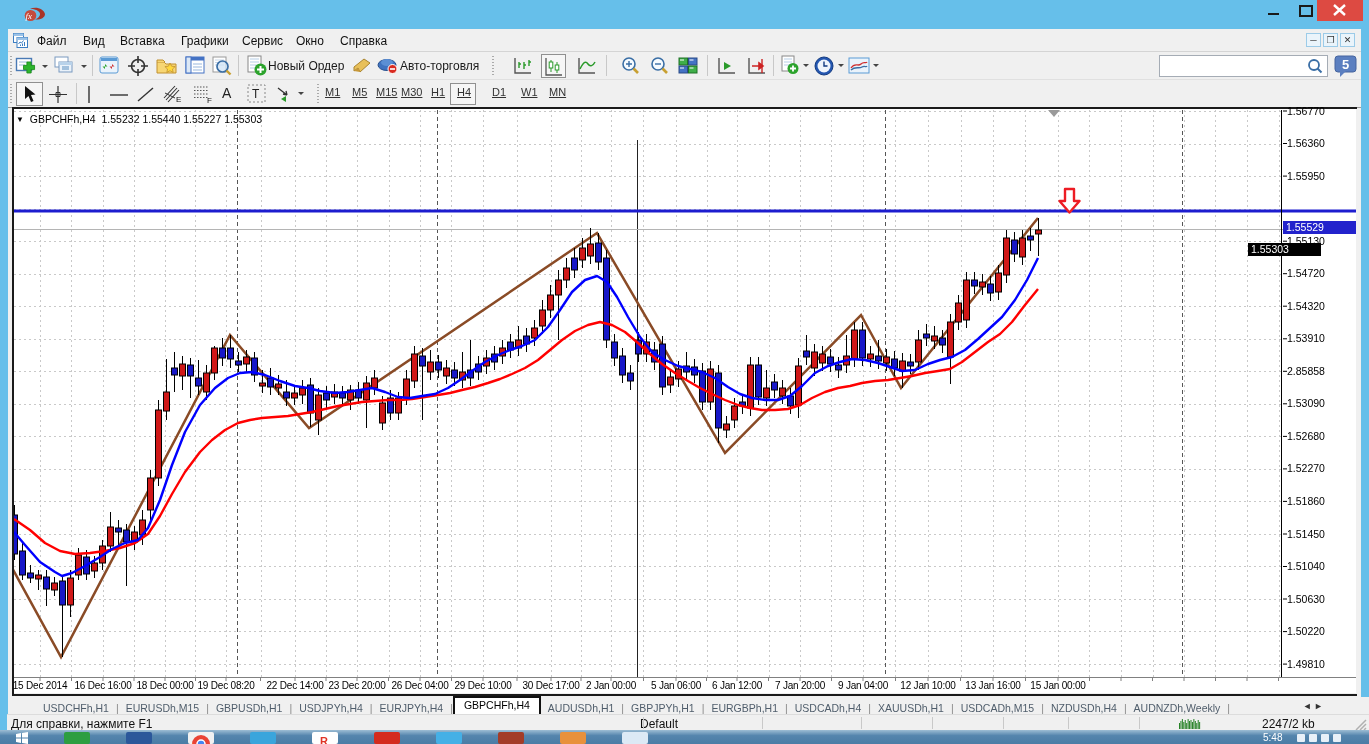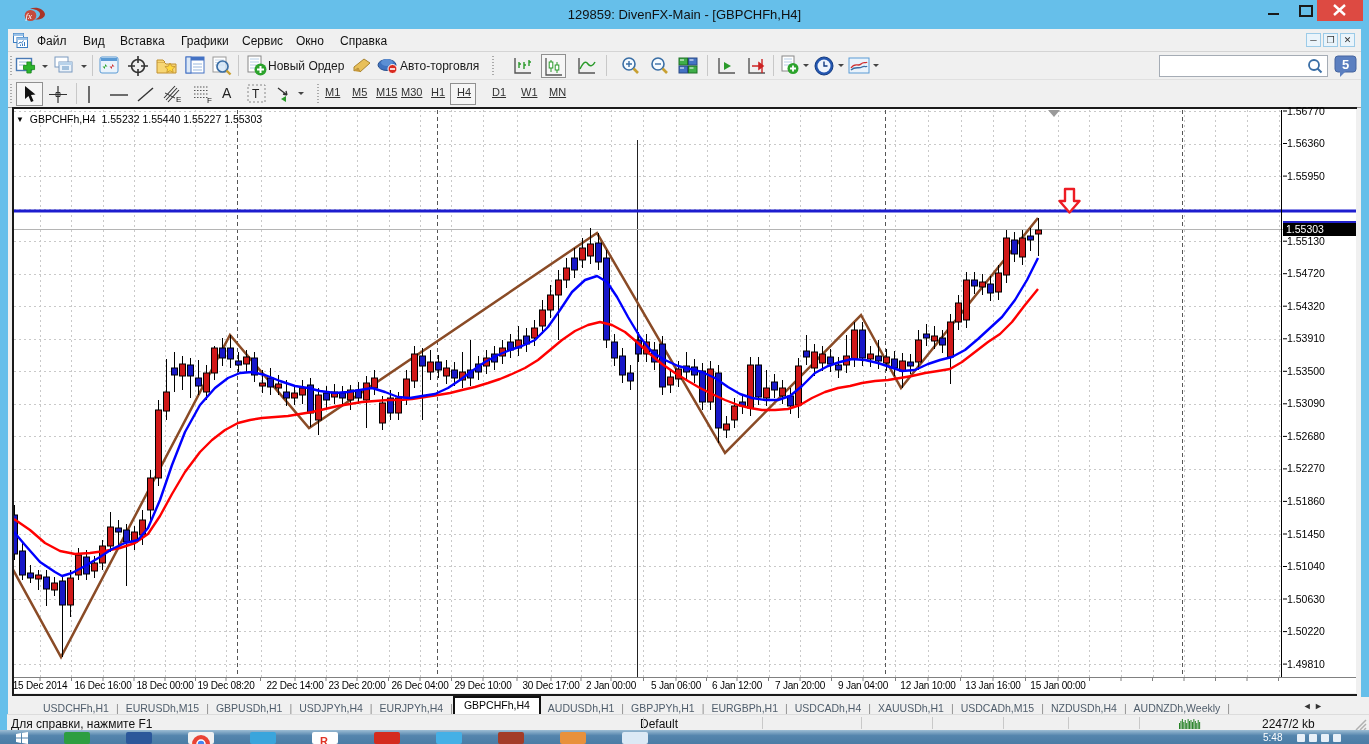--- a/index.html
+++ b/index.html
@@ -24,21 +24,21 @@
 .icon { position:absolute; }
 .tbtxt { position:absolute; font-size:12px; color:#1a1a1a; top:7px; }
 .tf { position:absolute; top:6px; font-size:11px; color:#333;text-decoration:underline; }
 .pressed { border:1px solid #909090; background:#f6f6f6; }
 #chartborder { position:absolute; left:12px; top:107px; width:1345px; height:589px; border:2px solid #1a1a1a; border-right:none; }
 #leftblue { position:absolute; left:0; top:29px; width:8px; height:701px; background:#66bfea; }
 #rightblue { position:absolute; left:1361px; top:29px; width:8px; height:701px; background:#66bfea; }
 #rightgray { position:absolute; left:1356px; top:110px; width:5px; height:585px; background:#f0f0f0; }
 .plab { position:absolute; left:1287px; font-size:10.5px; color:#000; height:13px; line-height:13px; }
 .hl-blue { left:1283px; width:73px; background:#2222cc; color:#fff; padding-left:3px;margin-top:16px; }
-.hl-black { left:1283px; width:73px; background:#000; color:#fff; padding-left:3px; }
+.hl-black { left:1248px; width:73px; background:#000; color:#fff; padding-left:3px;margin-top:20px; }
 .tlab { position:absolute; top:680px; width:66px; text-align:center; font-size:10px; color:#000; letter-spacing:-0.2px; }
 #ohlc { position:absolute; left:16px; top:113px; font-size:10.5px; color:#000; }
 
 #tabbar { position:absolute; left:23px; top:697px; width:1348px; height:17px; background:#f0f0f0; font-size:10.5px; white-space:nowrap; }
 .tab { color:#4f5d6b; padding:0 7px; position:relative; top:2px; display:inline-block; }
 .tab.active { background:#fff; border:2px solid #111; border-bottom:none; color:#000; padding:1px 9px 4px 9px; top:-1px; }
 .tsep { color:#888; position:relative; top:2px; }
 #tabarrows { position:absolute; right:48px; top:4px; color:#333; font-size:9px; }
 
 #statusbar { position:absolute; left:7px; top:714px; width:1362px; height:16px; background:#f0f0f0; border-top:1px solid #dcdcdc; font-size:12px; color:#111; }
@@ -48,21 +48,20 @@
 </style></head>
 <body>
 <div id="root">
 
 <div id="title">
   <svg id="mt4logo" viewBox="0 0 22 15">
     <path d="M6 2 C12 -1 20 2 21 7 C21 11 16 13 11 12.5 C15 11 17 8 15.5 5.5 C13.5 2.5 9 2 6 2 Z" fill="#a83428"></path>
     <ellipse cx="6.5" cy="8.5" rx="5.8" ry="5.6" fill="#c44b3c"></ellipse>
     <text x="1.5" y="11.5" font-size="9" font-style="italic" fill="#fff" font-family="Liberation Serif, serif">fx</text>
   </svg>
-  <div class="txt">129859: DivenFX-Main - [GBPCHFh,H4]</div>
   <svg id="btn-min" viewBox="0 0 30 22">
         <rect x="10" y="13" width="11" height="2" fill="#1a1a1a"></rect>
       </svg>
   <svg id="btn-max" viewBox="0 0 30 22">
         <rect x="9" y="6" width="12" height="10" fill="none" stroke="#1a1a1a" stroke-width="2"></rect>
       </svg>
   <div id="btn-close"><svg width="46" height="21" viewBox="0 0 46 21">
           <path d="M17 5 L28 15 M28 5 L17 15" stroke="#fff" stroke-width="2.4"></path>
         </svg></div>
 </div>
@@ -677,21 +676,21 @@
 </svg>
 <div id="rightgray"></div>
 <div id="chartborder"></div>
 <div class="plab" style="top:104.5px">1.56770</div>
 <div class="plab" style="top:137px">1.56360</div>
 <div class="plab" style="top:169.6px">1.55950</div>
 <div class="plab" style="top:234.7px">1.55130</div>
 <div class="plab" style="top:267.2px">1.54720</div>
 <div class="plab" style="top:299.7px">1.54320</div>
 <div class="plab" style="top:332.3px">1.53910</div>
-<div class="plab" style="top:364.8px">1.53500</div>
+<div class="plab" style="top:364.8px">2.85858</div>
 <div class="plab" style="top:397.3px">1.53090</div>
 <div class="plab" style="top:429.9px">1.52680</div>
 <div class="plab" style="top:462.4px">1.52270</div>
 <div class="plab" style="top:494.9px">1.51860</div>
 <div class="plab" style="top:527.5px">1.51450</div>
 <div class="plab" style="top:560px">1.51040</div>
 <div class="plab" style="top:592.5px">1.50630</div>
 <div class="plab" style="top:625.1px">1.50220</div>
 <div class="plab" style="top:657.6px">1.49810</div>
 <div class="plab hl-blue" style="top:204.5px">1.55529</div>

